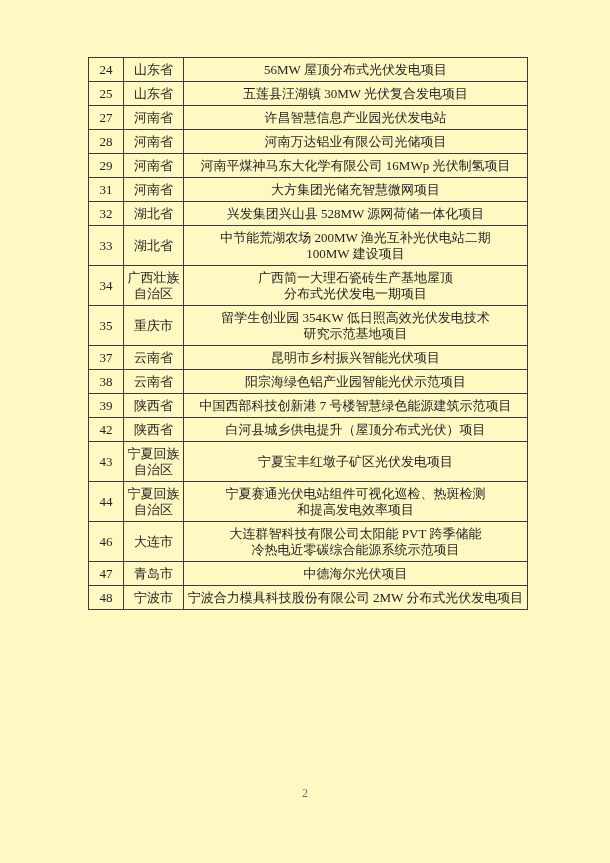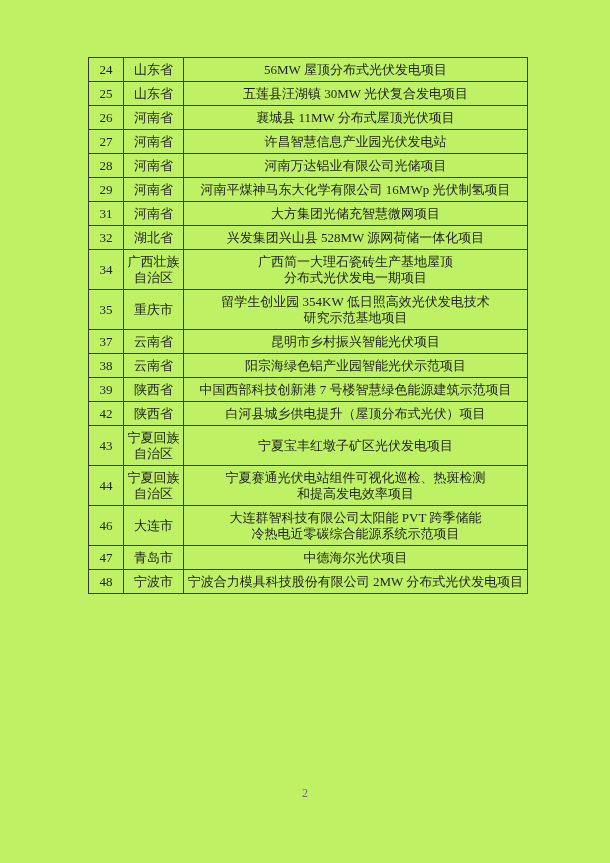--- a/index.html
+++ b/index.html
@@ -14,21 +14,21 @@
     font-family: "Liberation Serif", "DejaVu Serif", serif;
     color: #1f1f1f;
     overflow: hidden;
   }
   .page {
     position: absolute;
     top: 0;
     left: 0;
     width: 610px;
     height: 863px;
-    background: #bef264;
+    background: #fef9c3;
   }
   table.project-table {
     position: absolute;
     top: 57px;
     left: 88px;
     width: 439px;
     border-collapse: collapse;
     table-layout: fixed;
     font-size: 13px;
     line-height: 16px;
@@ -71,25 +71,20 @@
           <td>24</td>
           <td>山东省</td>
           <td>56MW 屋顶分布式光伏发电项目</td>
         </tr>
         <tr>
           <td>25</td>
           <td>山东省</td>
           <td>五莲县汪湖镇 30MW 光伏复合发电项目</td>
         </tr>
         <tr>
-          <td>26</td>
-          <td>河南省</td>
-          <td>襄城县 11MW 分布式屋顶光伏项目</td>
-        </tr>
-        <tr>
           <td>27</td>
           <td>河南省</td>
           <td>许昌智慧信息产业园光伏发电站</td>
         </tr>
         <tr>
           <td>28</td>
           <td>河南省</td>
           <td>河南万达铝业有限公司光储项目</td>
         </tr>
         <tr>
@@ -99,20 +94,26 @@
         </tr>
         <tr>
           <td>31</td>
           <td>河南省</td>
           <td>大方集团光储充智慧微网项目</td>
         </tr>
         <tr>
           <td>32</td>
           <td>湖北省</td>
           <td>兴发集团兴山县 528MW 源网荷储一体化项目</td>
+        </tr>
+        <tr>
+          <td>33</td>
+          <td>湖北省</td>
+          <td>中节能荒湖农场 200MW 渔光互补光伏电站二期
+100MW 建设项目</td>
         </tr>
         <tr>
           <td>34</td>
           <td>广西壮族
 自治区</td>
           <td>广西简一大理石瓷砖生产基地屋顶
 分布式光伏发电一期项目</td>
         </tr>
         <tr>
           <td>35</td>

